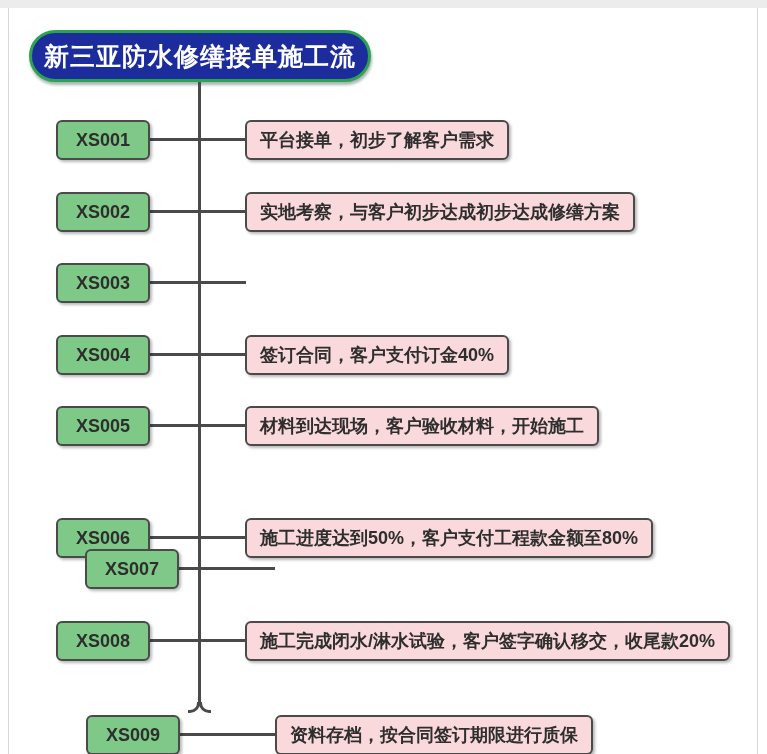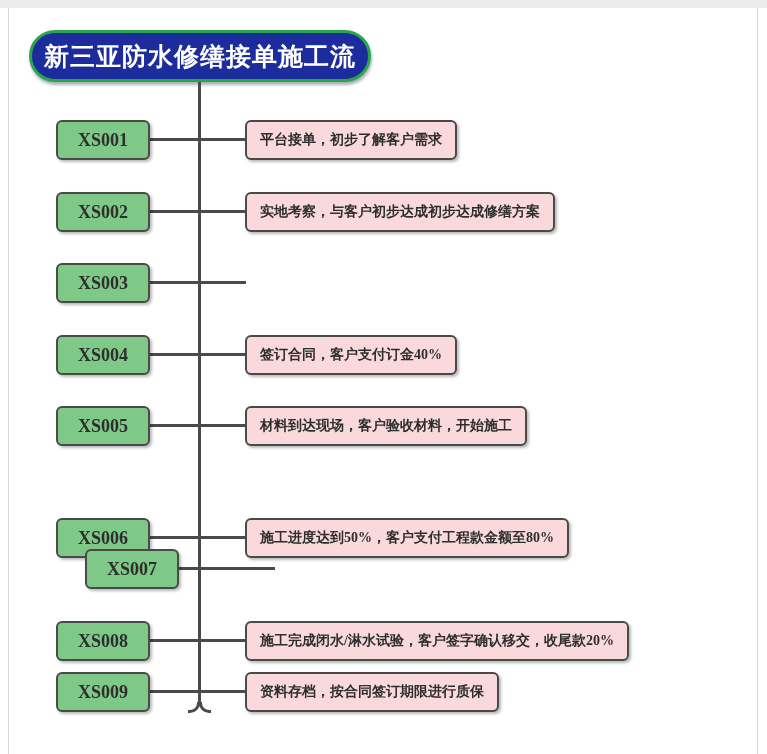--- a/index.html
+++ b/index.html
@@ -56,21 +56,21 @@
     border-bottom-left-radius:10px;
   }
   .elbow-left{
     left:188px;
     border-right:3px solid var(--line);
     border-bottom:3px solid var(--line);
     border-bottom-right-radius:10px;
   }
 
   
-  .row{position:absolute;left:0;width:653px;height:40px;font-family:Liberation Serif, serif;}
+  .row{position:absolute;left:0;width:653px;height:40px;}
   .connector{
     position:absolute;left:150px;width:96px;height:3px;top:18px;
     background:var(--line);
   }
   .code-node{
     position:absolute;left:56px;top:0;width:94px;height:40px;
     box-sizing:border-box;
     background:var(--step-bg);
     border:2px solid var(--node-border);
     border-radius:6px;
@@ -80,21 +80,21 @@
     box-shadow:2px 2px 3px rgba(0,0,0,0.28);
     cursor:default;
   }
   .desc-node{
     position:absolute;left:245px;top:0;height:40px;
     box-sizing:border-box;
     background:var(--desc-bg);
     border:2px solid var(--node-border);
     border-radius:6px;
     color:var(--text);
-    font-size:14px;font-weight:bold;
+    font-size:18px;font-weight:bold;
     line-height:36px;
     padding:0 13px;
     white-space:nowrap;
     box-shadow:2px 2px 3px rgba(0,0,0,0.28);
     cursor:default;
   }
 </style>
 </head>
 <body>
 
@@ -141,19 +141,19 @@
   </div>
       <div class="row" style="top: 549px; margin-left: 29px;">
     <div class="connector"></div>
     <div class="code-node">XS007</div>
   </div>
       <div class="row" style="top: 621px;">
     <div class="connector"></div>
     <div class="code-node">XS008</div>
     <div class="desc-node">施工完成闭水/淋水试验，客户签字确认移交，收尾款20%</div>
   </div>
-      <div class="row" style="top: 672px;">
+      <div class="row" style="top: 715px; margin-left: 30px;">
     <div class="connector"></div>
     <div class="code-node">XS009</div>
     <div class="desc-node">资料存档，按合同签订期限进行质保</div>
   </div>
     </div>
 </div>
 
 </body></html>

